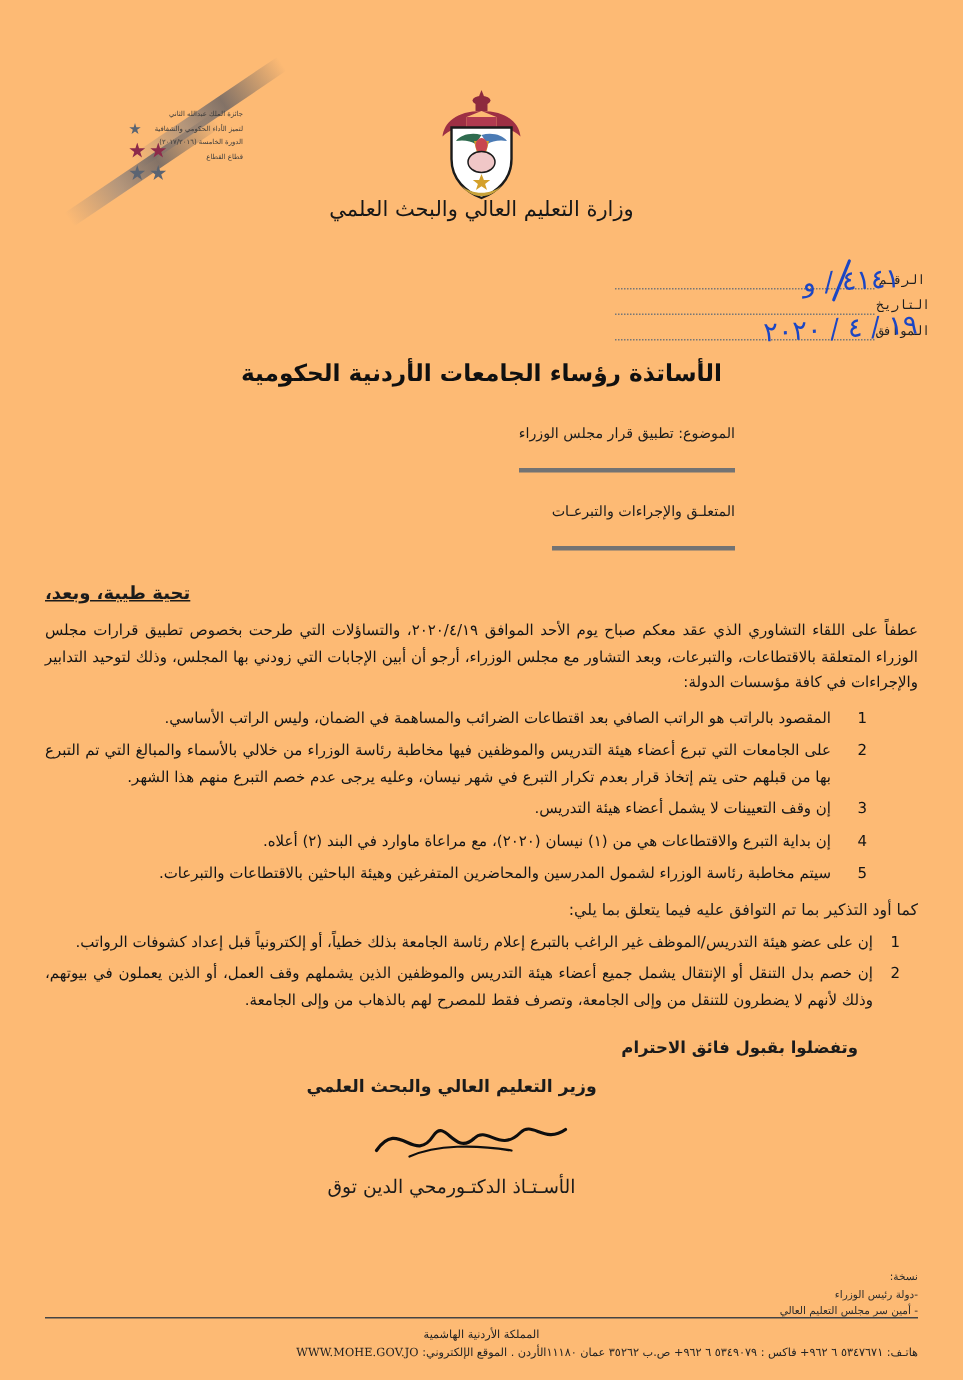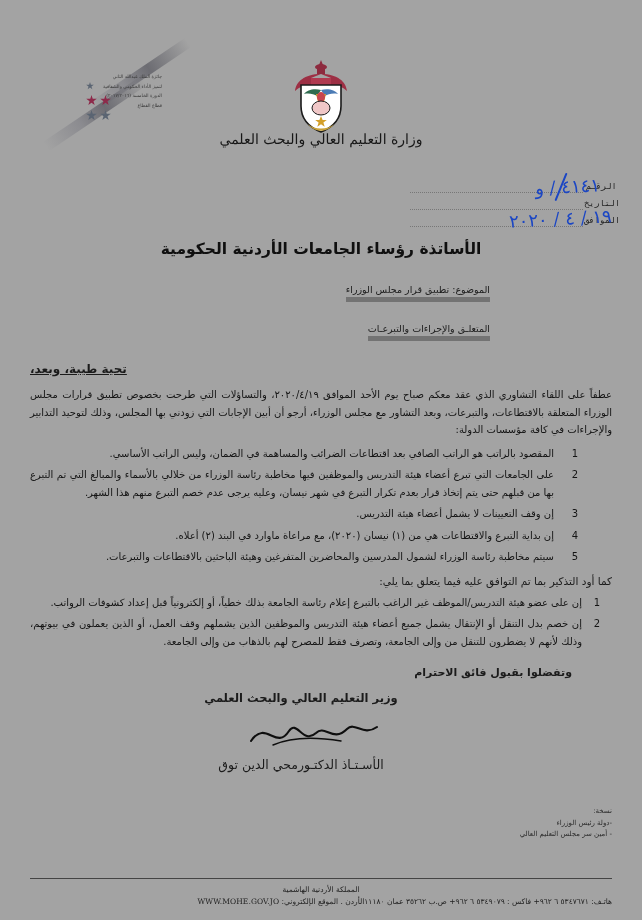--- a/index.html
+++ b/index.html
@@ -4,21 +4,21 @@
 <style>
   html, body {
     margin: 0;
     padding: 0;
     background: #ffffff;
   }
   .page {
     position: relative;
     width: 642px;
     height: 920px;
-    background: #a3a3a3;
+    background: #fdba74;
     overflow: hidden;
     font-family: "DejaVu Sans", sans-serif;
     color: #1b1b1b;
   }
 
   
   .header {
     position: relative;
     height: 170px;
   }
@@ -156,22 +156,22 @@
     letter-spacing: .2px;
   }
   .subject-block {
     margin: 0 0 16px 0;
     padding-right: 122px;
     text-align: right;
   }
   .subject-line {
     display: inline-block;
     font-size: 9.5px;
-    border-bottom: 5px solid #737373;
-    padding-bottom: 1px;
+    border-bottom: 3px solid #737373;
+    padding-bottom: 16px;
     margin-bottom: 5px;
     line-height: 12px;
     margin-top: 16px;
   }
   .subject-line.l2 { margin-right: 0; }
 
   .greeting {
     text-align: left;
     font-weight: bold;
     font-size: 12px;
@@ -242,21 +242,21 @@
     font-size: 12.5px;
     letter-spacing: .3px;
     padding-right: 40px;
     margin: 0;
   }
 
   
   .cc {
     position: absolute;
     right: 30px;
-    top: 806px;
+    top: 846px;
     font-size: 7px;
     line-height: 11.5px;
     color: #2a2a2a;
     margin-left: 17px;
   }
 
   
   .footer {
     position: absolute;
     left: 30px;

